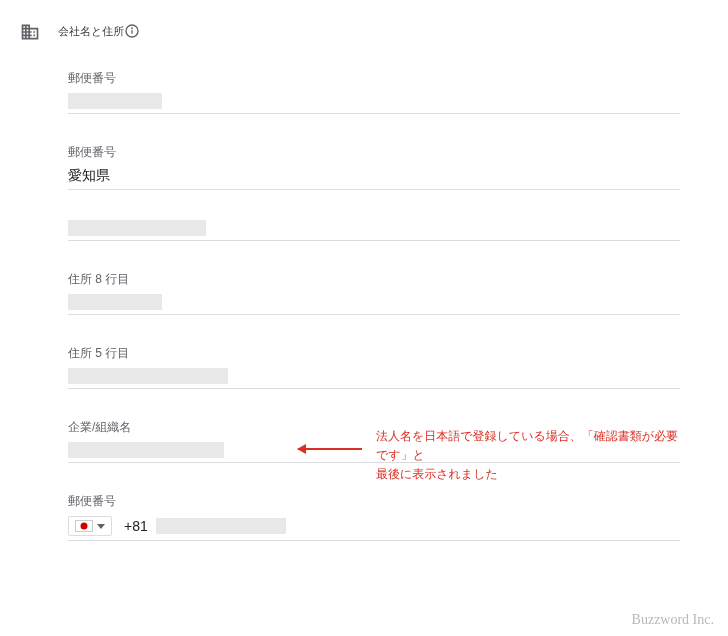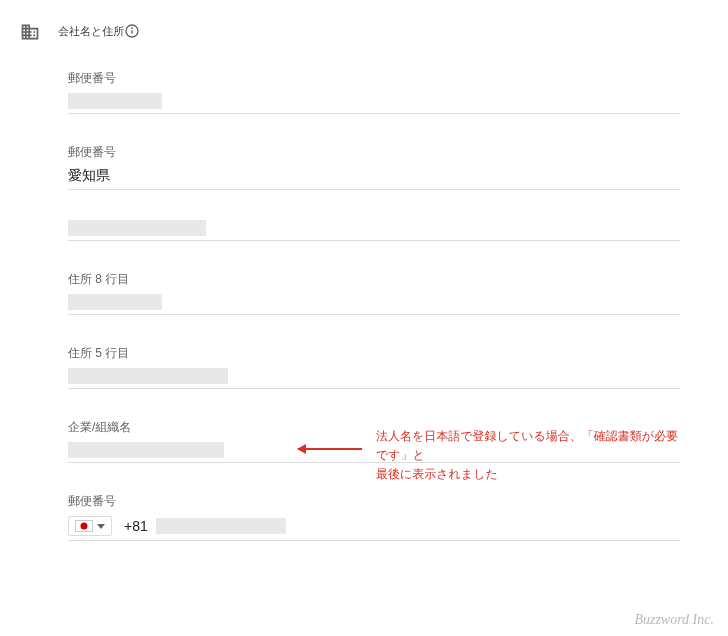--- a/index.html
+++ b/index.html
@@ -117,21 +117,20 @@
       width: 0; height: 0;
       border-top: 5px solid transparent;
       border-bottom: 5px solid transparent;
       border-right: 9px solid #d93025;
     }
     .credit {
       position: absolute;
       bottom: 8px; right: 14px;
       color: #b9b9b9;
       font-size: 14px;
-      font-style: italic;
       font-family: Georgia, serif;
     }
   </style>
 </head>
 <body>
 
 <div class="container">
   <div class="header">
     <svg class="building-icon" viewBox="0 0 24 24" fill="currentColor">
       <path d="M12 7V3H2v18h20V7H12zM6 19H4v-2h2v2zm0-4H4v-2h2v2zm0-4H4V9h2v2zm0-4H4V5h2v2zm4 12H8v-2h2v2zm0-4H8v-2h2v2zm0-4H8V9h2v2zm0-4H8V5h2v2zm10 12h-8v-2h2v-2h-2v-2h2v-2h-2V9h8v10zm-2-8h-2v2h2v-2zm0 4h-2v2h2v-2z"></path>

